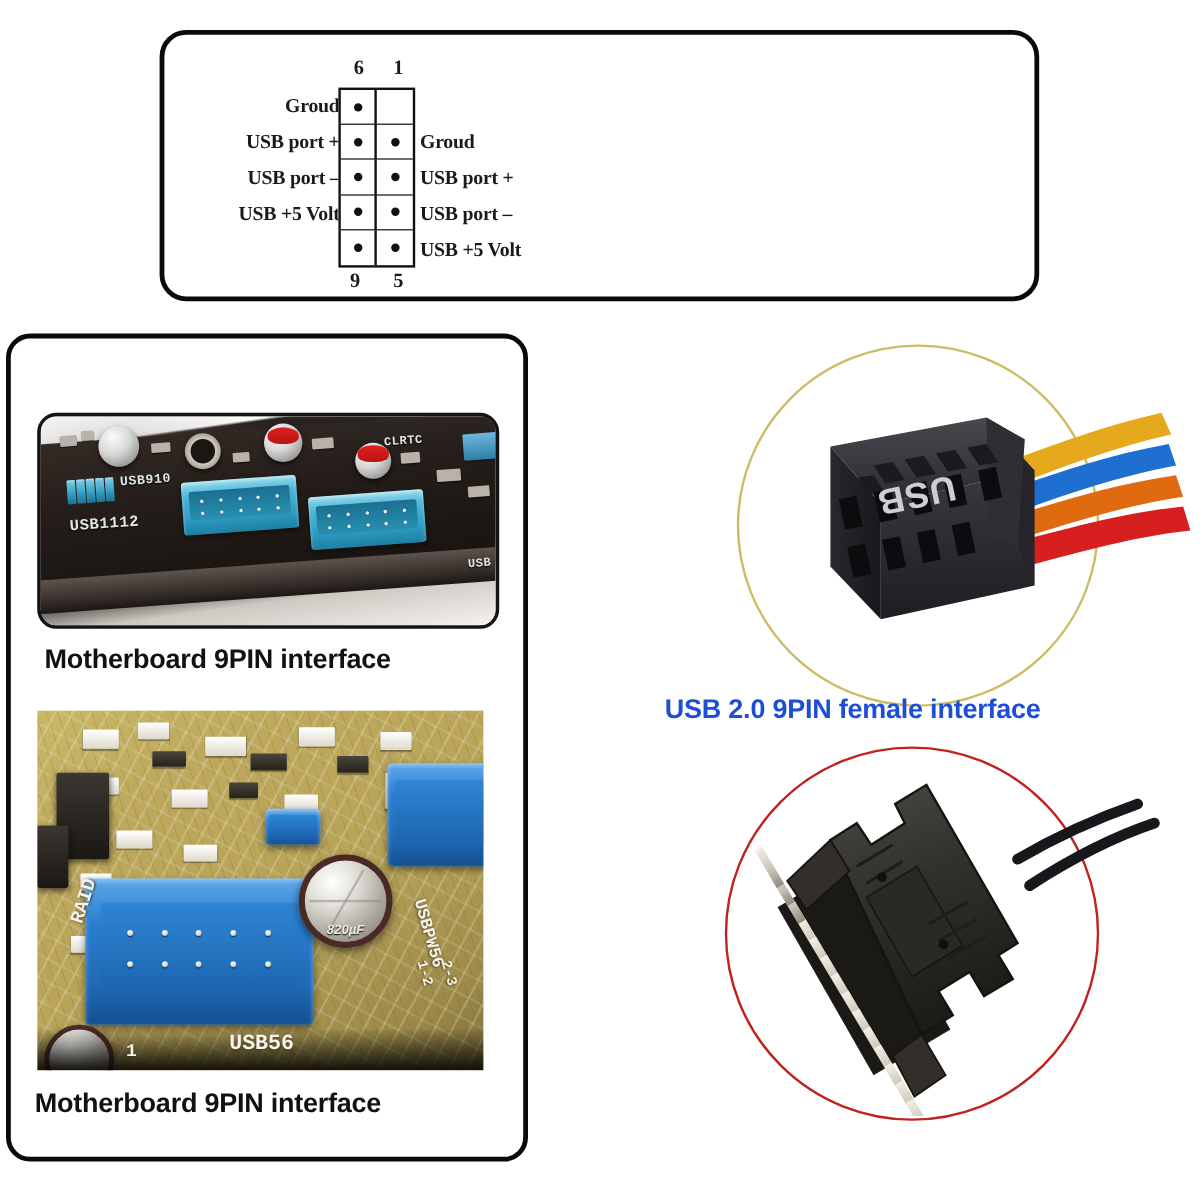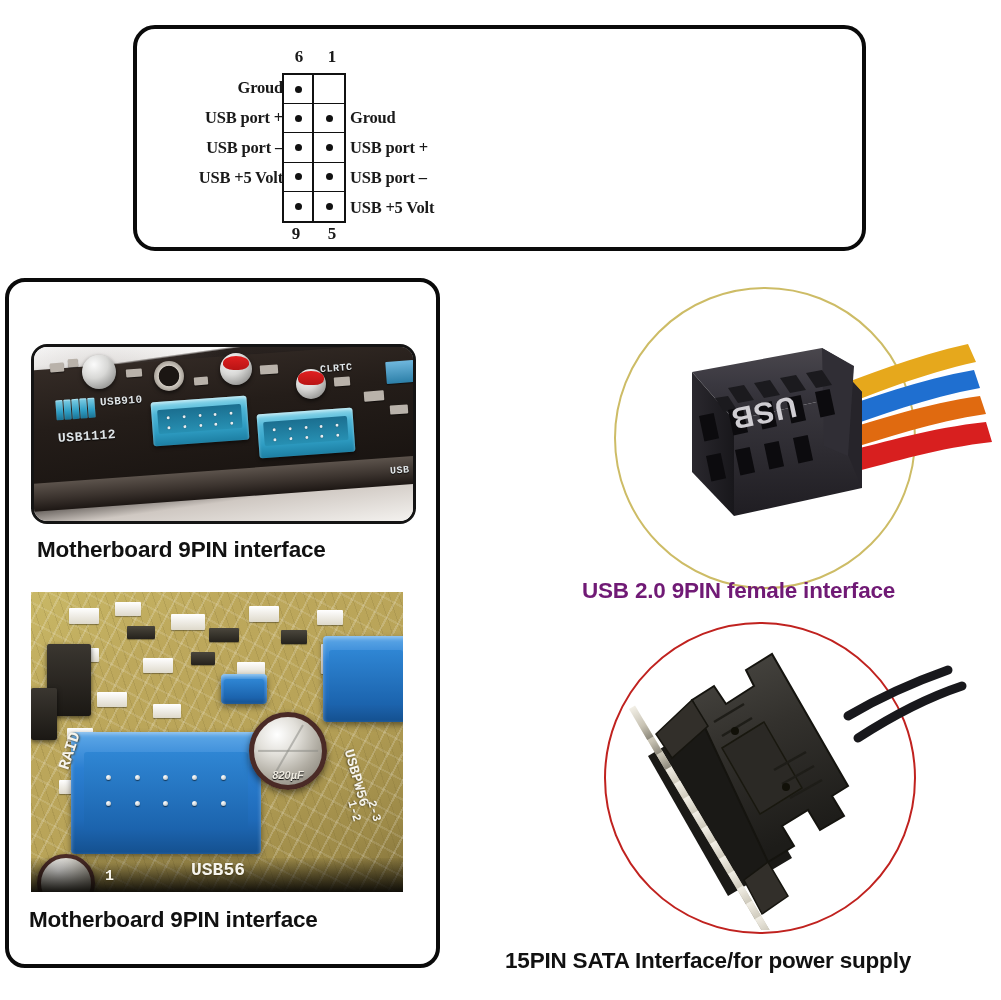--- a/index.html
+++ b/index.html
@@ -264,21 +264,21 @@
     border: 2.5px solid #cdbc66;
     border-radius: 50%;
     background: #fff;
   }
   #usb-conn-wrap {
     position: absolute; left: 596px; top: 300px;
     width: 400px; height: 280px;
   }
   #caption3 {
     position: absolute; left: 554px; top: 578px;
-    font-size: 22.5px; font-weight: 700; color: #701a75; white-space: nowrap; margin-left: 28px;
+    font-size: 22.5px; font-weight: 700; color: #1d4ed8; white-space: nowrap;
   }
 
   
   #sata-circle {
     position: absolute; left: 604px; top: 622px;
     width: 312px; height: 312px;
     border: 2.5px solid #c0221f;
     border-radius: 50%;
     background: #fff;
   }
@@ -621,15 +621,14 @@
 
         <circle cx="139" cy="101" r="4" fill="#111008"></circle>
         <circle cx="190" cy="157" r="4" fill="#111008"></circle>
 
         <path d="M60,104 L96,70 L112,96 L76,128 Z" fill="#322f2a" stroke="#16150f" stroke-width="1.5"></path>
 
         <path d="M148,250 L172,232 L192,266 L166,284 Z" fill="#322f2a" stroke="#16150f" stroke-width="1.5"></path>
       </g>
     </svg>
   </div>
-  <div id="caption4" class="caption">15PIN SATA Interface/for power supply</div>
 
 </div>
 
 </body></html>

